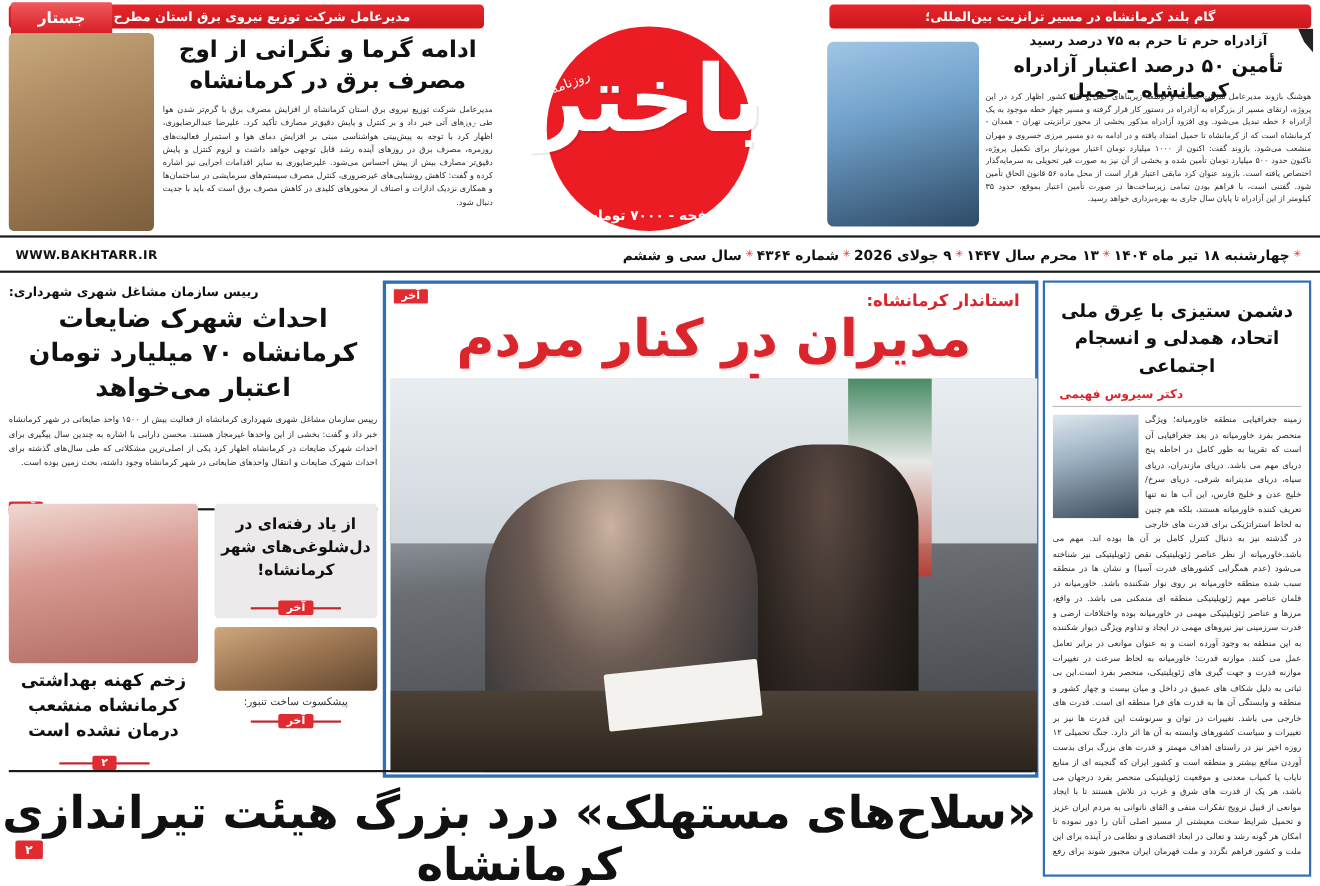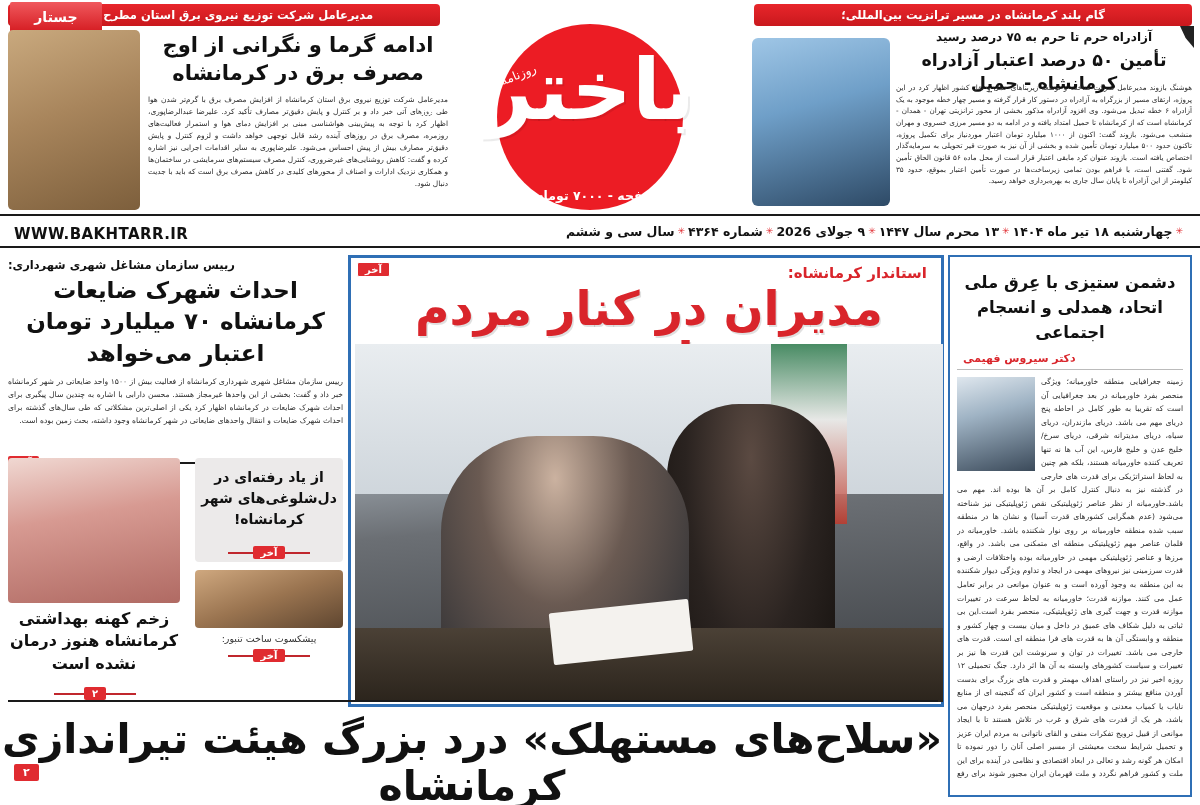--- a/index.html
+++ b/index.html
@@ -100,21 +100,21 @@
     overflow: hidden;
   }
 
   
   .datebar {
     position: absolute; top: 214px; left: 0; width: 1200px; height: 34px;
     border-top: 2px solid #1a1a1a; border-bottom: 2px solid #1a1a1a;
   }
   .datebar .url {
     position: absolute; top: 9px; left: 14px;
-    font-size: 15px; font-weight: bold; color: #111; letter-spacing: .4px;
+    font-size: 11px; font-weight: bold; color: #111; letter-spacing: .4px;
     direction: ltr;
   }
   .datebar .dateline {
     position: absolute; top: 8px; right: 14px;
     font-size: 12.5px; font-weight: bold; color: #111; white-space: nowrap;
   }
   .datebar .dateline .star { color: #e02b30; font-size: 9px; vertical-align: 2px; margin: 0 3px; }
 
   
   .col-left { position: absolute; top: 258px; left: 8px; width: 335px; height: 448px; }
@@ -311,21 +311,21 @@
   <div class="col-left">
     <div class="kicker">رییس سازمان مشاغل شهری شهرداری:</div>
     <div class="headline">احداث شهرک ضایعات کرمانشاه ۷۰ میلیارد تومان اعتبار می‌خواهد</div>
     <div class="body">رییس سازمان مشاغل شهری شهرداری کرمانشاه از فعالیت بیش از ۱۵۰۰ واحد ضایعاتی در شهر کرمانشاه خبر داد و گفت: بخشی از این واحدها غیرمجاز هستند. محسن دارابی با اشاره به چندین سال پیگیری برای احداث شهرک ضایعات در کرمانشاه اظهار کرد یکی از اصلی‌ترین مشکلاتی که طی سال‌های گذشته برای احداث شهرک ضایعات و انتقال واحدهای ضایعاتی در شهر کرمانشاه وجود داشته، بحث زمین بوده است.</div>
     <div class="divider-akhar">
       <span class="badge-akhar">آخر</span>
     </div>
 
     <div class="left-lower">
       <div class="meat-photo"></div>
-      <div class="sub-head">زخم کهنه بهداشتی کرمانشاه هنوز درمان نشده است</div>
+      <div class="sub-head">زخم کهنه بهداشتی کرمانشاه منشعب درمان نشده است</div>
       <div class="page-mark" style="top:228px; left:46px; width:82px;">
         <span class="ln"></span>
         <span class="num">۲</span>
       </div>
 
       <div class="box-gray" style="top:0px; right:0px; width:148px; height:104px;">
         <div class="txt">از یاد رفته‌ای در دل‌شلوغی‌های شهر کرمانشاه!</div>
         <div class="page-mark" style="bottom:3px; left:33px; width:82px;">
           <span class="ln"></span>
           <span class="num">آخر</span>

